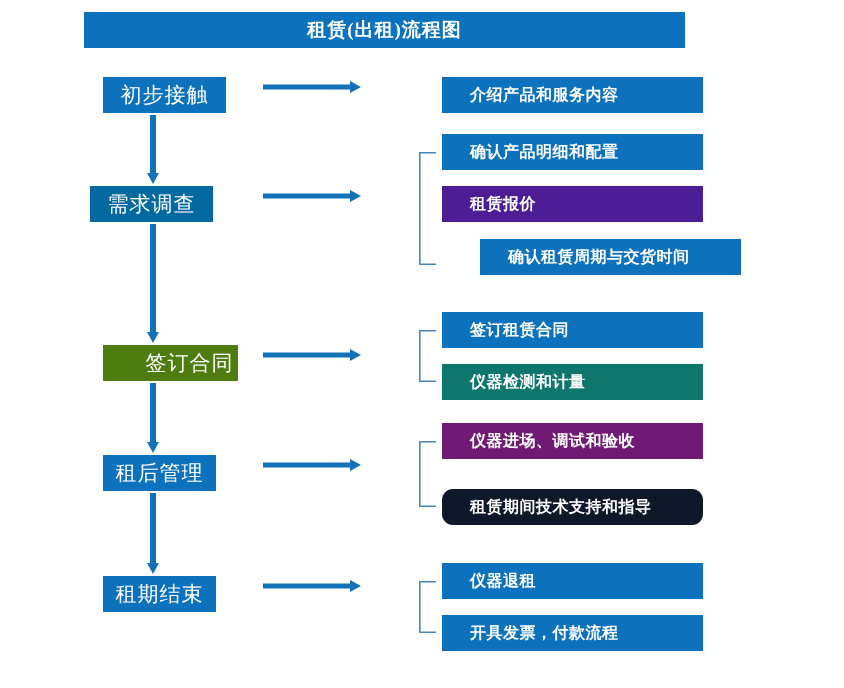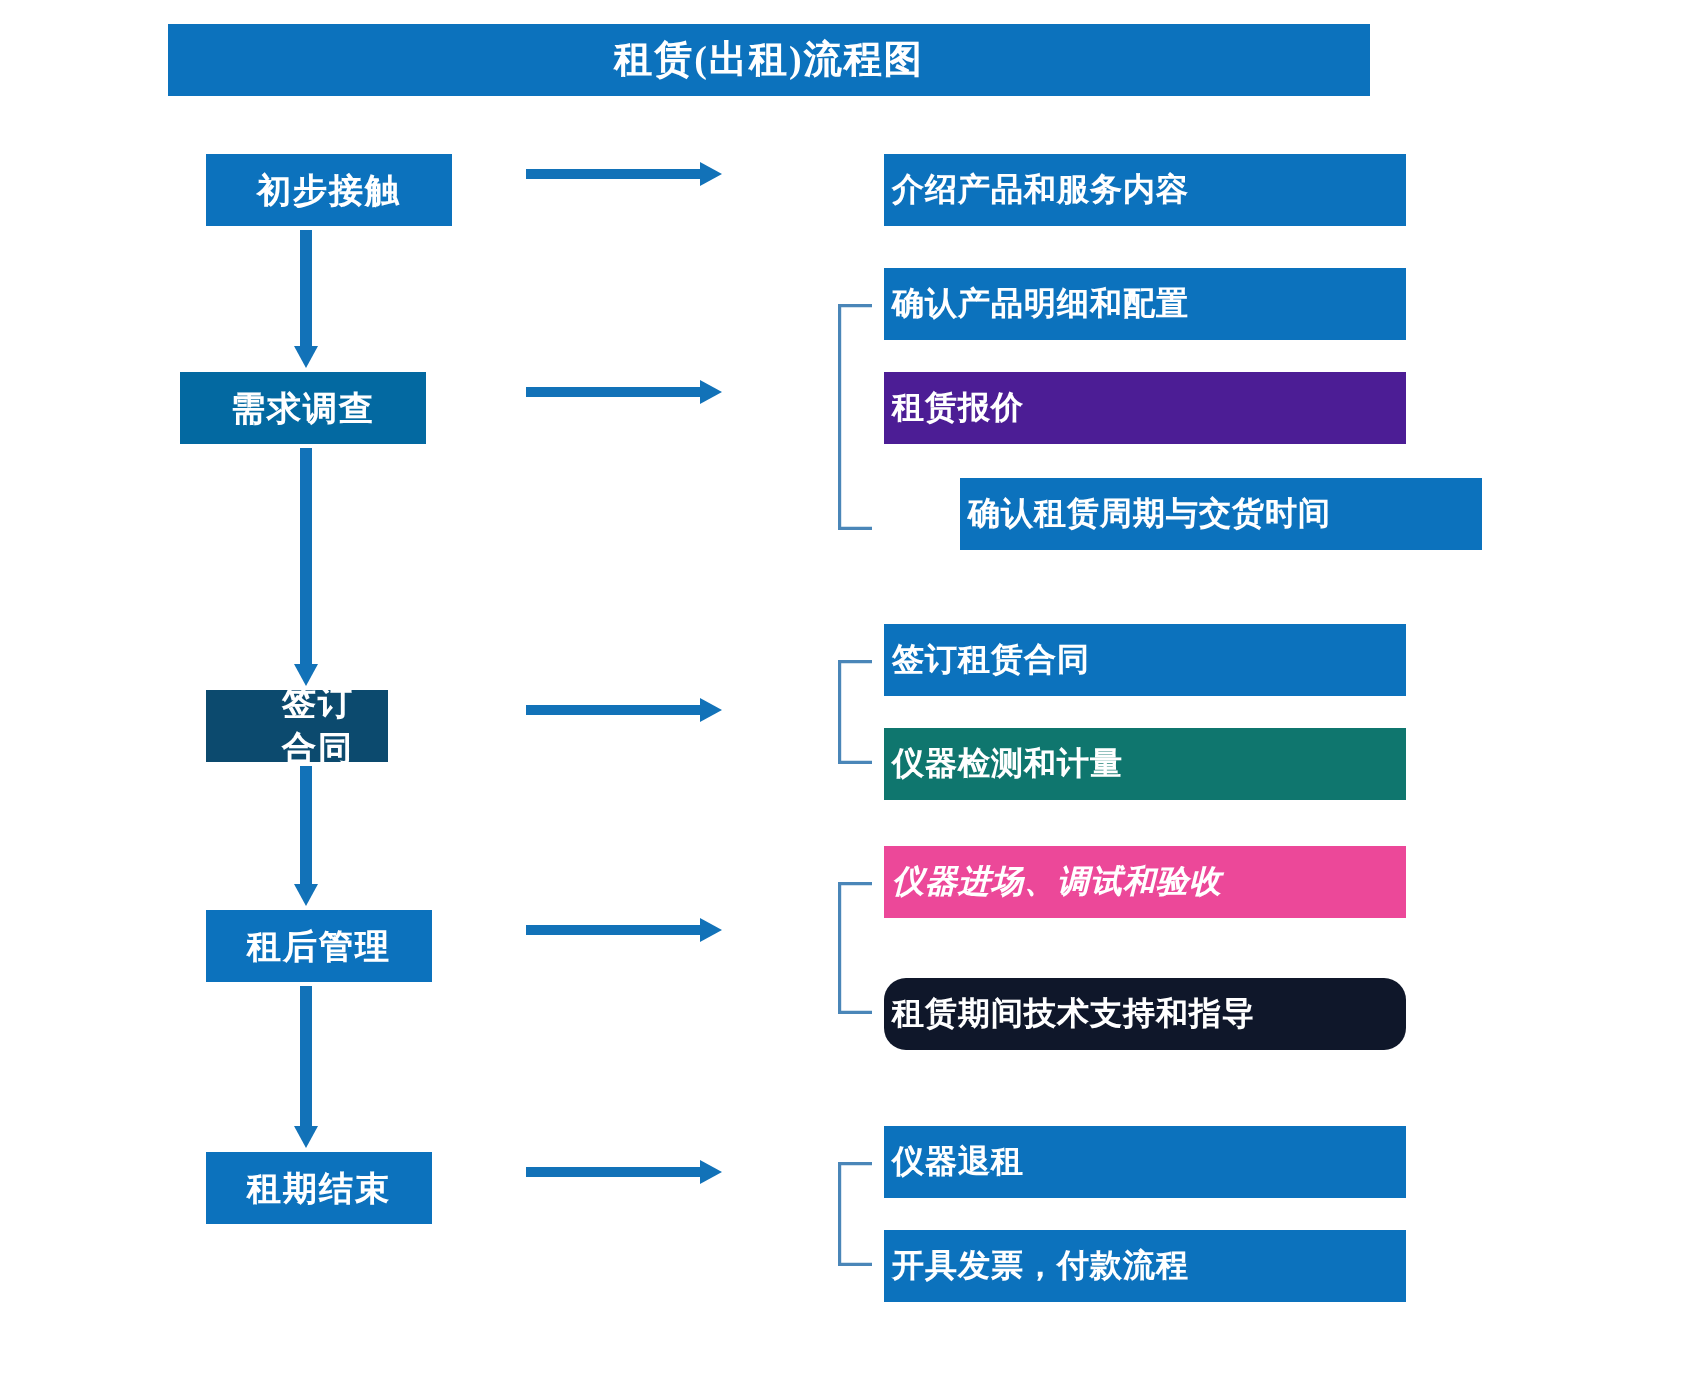--- a/index.html
+++ b/index.html
@@ -42,65 +42,65 @@
 
   
   .stage-box {
     position: absolute;
     height: 36px;
     background: #0c72bd;
     color: #ffffff;
     display: flex;
     align-items: center;
     justify-content: center;
-    font-size: 17px;
-    font-weight: bold;
+    font-size: 21px;
+    font-weight: normal;
     letter-spacing: 1px;
     box-sizing: border-box;
   }
 
   
   .detail-box {
     position: absolute;
     left: 442px;
     width: 261px;
     height: 36px;
     background: #0c72bd;
     color: #ffffff;
     display: flex;
     align-items: center;
     font-size: 16px;
     font-weight: bold;
-    padding-left: 4px;
+    padding-left: 28px;
     letter-spacing: 0.5px;
     box-sizing: border-box;
   }
 </style>
 </head>
 <body>
 
 <div id="canvas">
 
   <div class="title-bar">租赁(出租)流程图</div>
 
   <div id="stages-layer">
       <div class="stage-box" style="left: 103px; top: 77px; width: 123px; background: rgb(12, 114, 189); color: rgb(255, 255, 255);">初步接触</div>
       <div class="stage-box" style="left: 90px; top: 186px; width: 123px; background: #0369a1; color: rgb(255, 255, 255);">需求调查</div>
-      <div class="stage-box" style="left: 103px; top: 345px; width: 91px; background: #0c4a6e; color: rgb(255, 255, 255); padding-left: 38px;">签订合同</div>
+      <div class="stage-box" style="left: 103px; top: 345px; width: 135px; background: #4d7c0f; color: rgb(255, 255, 255); padding-left: 38px;">签订合同</div>
       <div class="stage-box" style="left: 103px; top: 455px; width: 113px; background: rgb(12, 114, 189); color: rgb(255, 255, 255); text-align: right;">租后管理</div>
       <div class="stage-box" style="left: 103px; top: 576px; width: 113px; background: rgb(12, 114, 189); color: rgb(255, 255, 255);">租期结束</div>
     </div>
   <div id="details-layer">
       <div class="detail-box" style="top: 77px; background: rgb(12, 114, 189); color: rgb(255, 255, 255);">介绍产品和服务内容</div>
       <div class="detail-box" style="top: 134px; background: rgb(12, 114, 189); color: rgb(255, 255, 255); text-align: right;">确认产品明细和配置</div>
       <div class="detail-box" style="top: 186px; background: #4c1d95; color: rgb(255, 255, 255);">租赁报价</div>
       <div class="detail-box" style="top: 239px; background: rgb(12, 114, 189); color: rgb(255, 255, 255); margin-left: 38px;">确认租赁周期与交货时间</div>
       <div class="detail-box" style="top: 312px; background: rgb(12, 114, 189); color: rgb(255, 255, 255);">签订租赁合同</div>
       <div class="detail-box" style="top: 364px; background: #0f766e; color: rgb(255, 255, 255);">仪器检测和计量</div>
-      <div class="detail-box" style="top: 423px; background: #ec4899; color: rgb(255, 255, 255); font-style: italic;">仪器进场、调试和验收</div>
+      <div class="detail-box" style="top: 423px; background: #701a75; color: rgb(255, 255, 255);">仪器进场、调试和验收</div>
       <div class="detail-box" style="top: 489px; background: #0f172a; color: rgb(255, 255, 255); border-radius: 11px;">租赁期间技术支持和指导</div>
       <div class="detail-box" style="top: 563px; background: rgb(12, 114, 189); color: rgb(255, 255, 255);">仪器退租</div>
       <div class="detail-box" style="top: 615px; background: rgb(12, 114, 189); color: rgb(255, 255, 255);">开具发票，付款流程</div>
     </div>
   <div id="connectors-layer">
       <div style="position: absolute; left: 263px; top: 80px;"><svg width="98" height="14" viewBox="0 0 98 14">
           <rect x="0" y="4.5" width="87" height="5" fill="#1272b8"></rect>
           <polygon points="87,1 98,7 87,13" fill="#1272b8"></polygon>
         </svg></div>
       <div style="position: absolute; left: 263px; top: 189px;"><svg width="98" height="14" viewBox="0 0 98 14">

